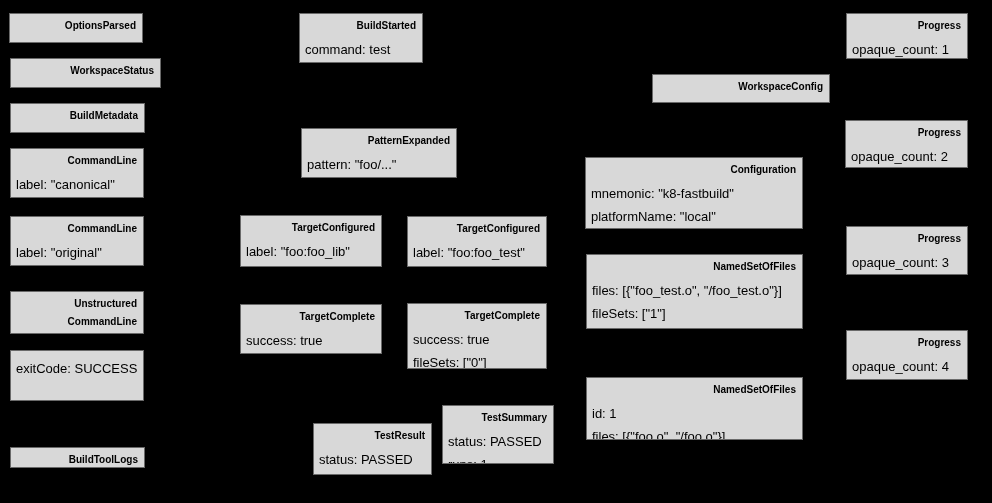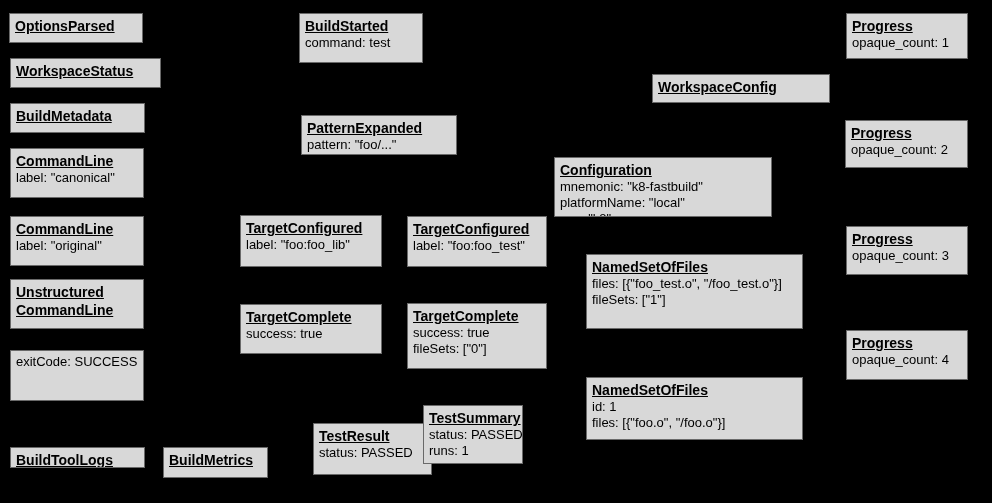--- a/index.html
+++ b/index.html
@@ -18,30 +18,31 @@
   .node {
     position: absolute;
     box-sizing: border-box;
     background: var(--fill, #d8d8d8);
     border: 1px solid var(--border, #696969);
     color: var(--text, #000000);
     padding: 3px 6px 2px 5px;
     overflow: hidden;
   }
   .t {
-    font-size: 14px;
+    font-size: 10px;
     line-height: 18px;
     font-weight: bold;
-    text-decoration: underline;
     white-space: nowrap;
+    text-align: right;
   }
   .f {
     font-size: 13px;
     line-height: 16px;
     white-space: nowrap;
+    margin-top: 7px;
   }
 </style>
 </head>
 <body>
 
 <div class="canvas">
 
   <div class="node" style="left:9px; top:13px; width:134px; height:30px">
     <div class="t">OptionsParsed</div>
   </div>
@@ -57,43 +58,40 @@
   <div class="node" style="left:10px; top:148px; width:134px; height:50px">
     <div class="t">CommandLine</div>
     <div class="f">label: "canonical"</div>
   </div>
 
   <div class="node" style="left:10px; top:216px; width:134px; height:50px">
     <div class="t">CommandLine</div>
     <div class="f">label: "original"</div>
   </div>
 
-  <div class="node" style="left:10px; top:279px; width:134px; height:50px">
+  <div class="node" style="left:10px; top:291px; width:134px; height:43px">
     <div class="t">Unstructured</div>
     <div class="t">CommandLine</div>
   </div>
 
   <div class="node" style="left:10px; top:350px; width:134px; height:51px">
     <div class="f">exitCode: SUCCESS</div>
   </div>
 
   <div class="node" style="left:10px; top:447px; width:135px; height:21px">
     <div class="t">BuildToolLogs</div>
   </div>
 
-  <div class="node" style="left:163px; top:447px; width:105px; height:31px">
-    <div class="t">BuildMetrics</div>
-  </div>
 
   <div class="node" style="left:299px; top:13px; width:124px; height:50px">
     <div class="t">BuildStarted</div>
     <div class="f">command: test</div>
   </div>
 
-  <div class="node" style="left:301px; top:115px; width:156px; height:40px">
+  <div class="node" style="left:301px; top:128px; width:156px; height:50px">
     <div class="t">PatternExpanded</div>
     <div class="f">pattern: "foo/..."</div>
   </div>
 
   <div class="node" style="left:240px; top:215px; width:142px; height:52px">
     <div class="t">TargetConfigured</div>
     <div class="f">label: "foo:foo_lib"</div>
   </div>
 
   <div class="node" style="left:407px; top:216px; width:140px; height:51px">
@@ -110,31 +108,31 @@
     <div class="t">TargetComplete</div>
     <div class="f">success: true</div>
     <div class="f">fileSets: ["0"]</div>
   </div>
 
   <div class="node" style="left:313px; top:423px; width:119px; height:52px">
     <div class="t">TestResult</div>
     <div class="f">status: PASSED</div>
   </div>
 
-  <div class="node" style="left:423px; top:405px; width:100px; height:59px">
+  <div class="node" style="left:442px; top:405px; width:112px; height:59px">
     <div class="t">TestSummary</div>
     <div class="f">status: PASSED</div>
     <div class="f">runs: 1</div>
   </div>
 
   <div class="node" style="left:652px; top:74px; width:178px; height:29px">
     <div class="t">WorkspaceConfig</div>
   </div>
 
-  <div class="node" style="left:554px; top:157px; width:218px; height:60px">
+  <div class="node" style="left:585px; top:157px; width:218px; height:72px">
     <div class="t">Configuration</div>
     <div class="f">mnemonic: "k8-fastbuild"</div>
     <div class="f">platformName: "local"</div>
     <div class="f">cpu: "k8"</div>
   </div>
 
   <div class="node" style="left:586px; top:254px; width:217px; height:75px">
     <div class="t">NamedSetOfFiles</div>
     <div class="f">files: [{"foo_test.o", "/foo_test.o"}]</div>
     <div class="f">fileSets: ["1"]</div>

